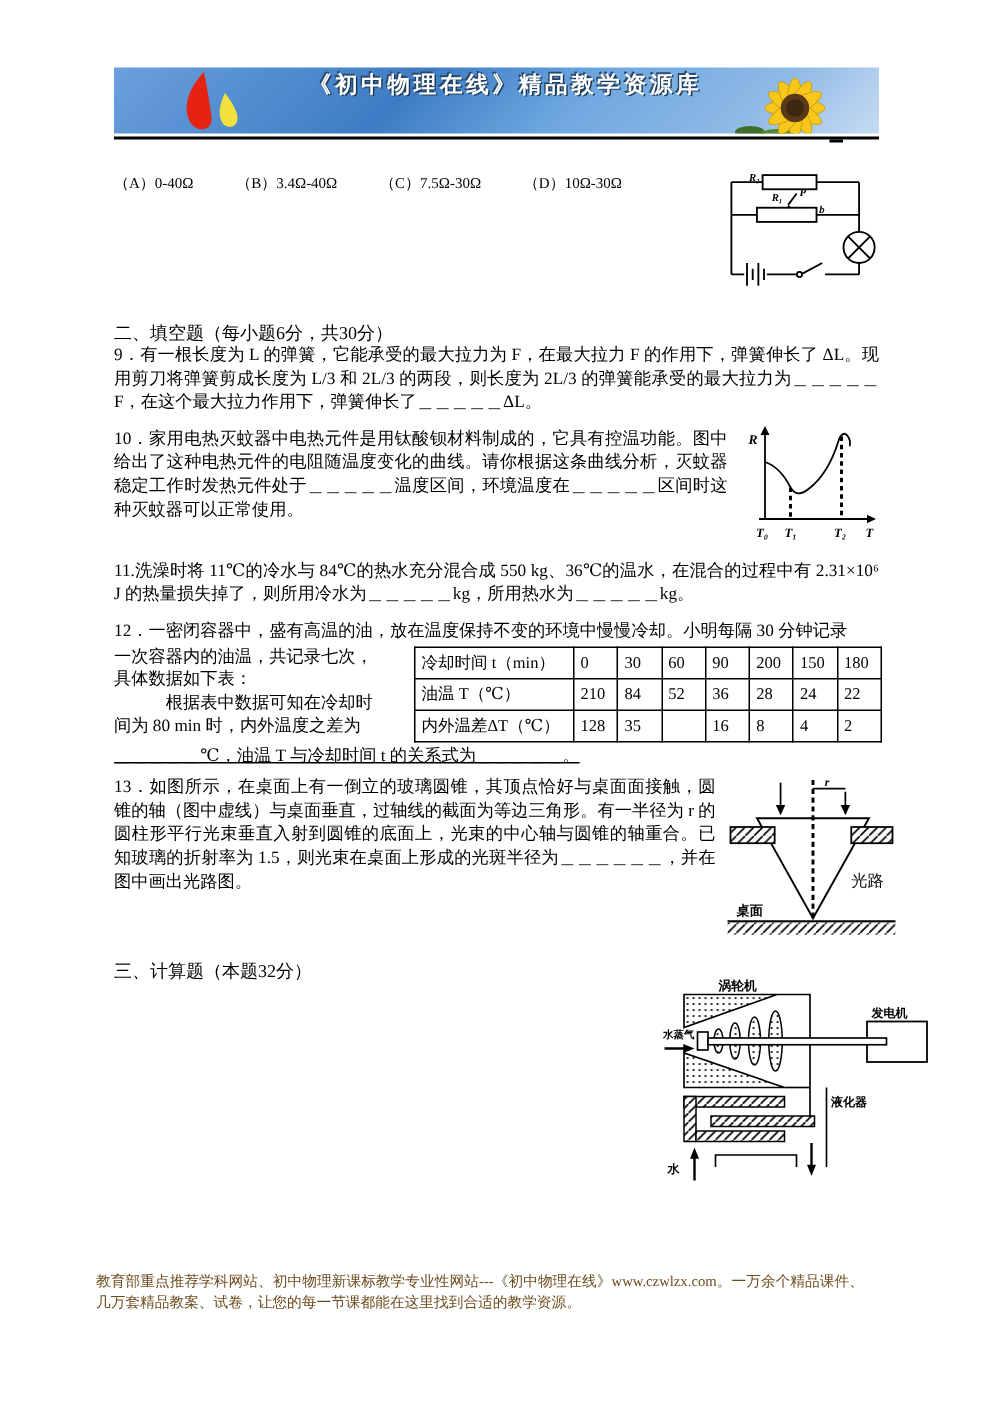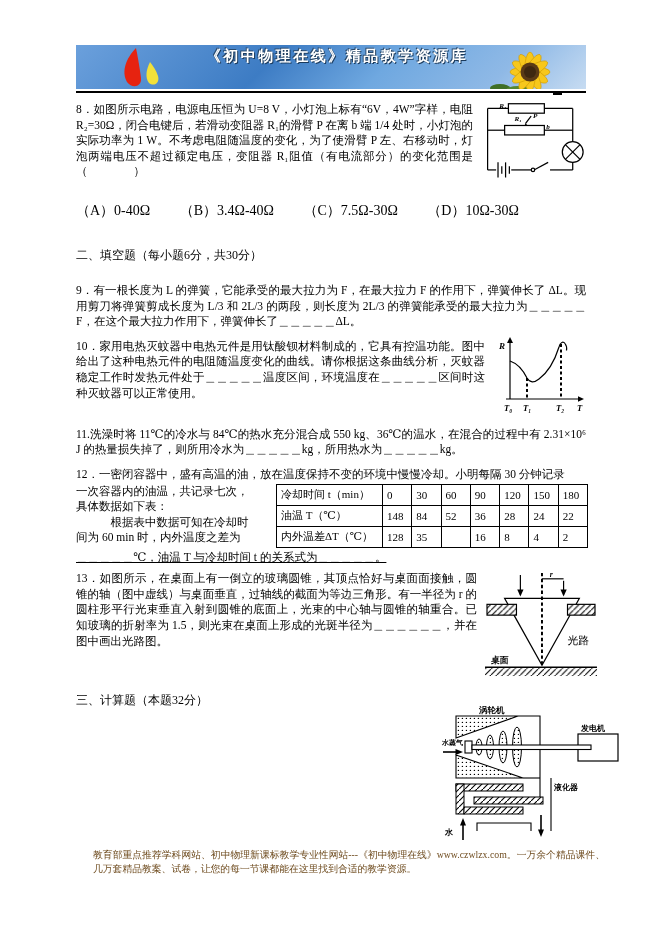--- a/index.html
+++ b/index.html
@@ -25,39 +25,39 @@
   .body-text{font-size:11.5px;line-height:15.6px;margin:0;text-align:justify;}
   .section-title{font-size:12px;line-height:16px;margin:13px 0 0 0;}
   .q-block{position:relative;}
   .q-block::after{content:"";display:block;clear:both;}
   .fig{float:right;}
   .fig-circuit{margin:-3px 0 2px 7px;}
   .fig-graph{margin:-4px 0 2px 9px;}
   .fig-cone{margin:-2px -12px 2px 7px;}
   .fig-plant{margin:-7px -70px 0 9px;}
   #q8{margin-top:9px;}
-  .options{margin-top:22px;font-size:14px;}
+  .options{margin-top:22px;font-size:10px;}
   .options span{margin-right:26px;white-space:nowrap;}
-  #q9{margin-top:20px;}
+  #q9{margin-top:0;}
   #q10{margin-top:9px;}
   #q11{margin-top:10px;}
   #q12{margin-top:9px;}
   #q13{margin-top:6px;}
   #q14{margin-top:4px;}
   .part1{margin-top:8px;padding-left:5px;}
 
   
   .q12-row{display:flex;margin-top:1px;}
   .q12-left{width:200px;flex:none;white-space:pre-line;}
   .q12-table-wrap{margin-left:auto;}
   table.data-table{border-collapse:collapse;table-layout:fixed;width:312px;font-size:11px;}
   .data-table td{border:1px solid #000;height:20px;padding:0 0 0 4px;vertical-align:middle;overflow:hidden;white-space:nowrap;}
   .q12-last{margin-top:2px;text-decoration:underline;}
 
-  .footer{position:absolute;left:93px;top:848px;width:512px;font-size:9.8px;line-height:13.5px;
+  .footer{position:absolute;left:64px;top:848px;width:512px;font-size:9.8px;line-height:13.5px;
           color:#6e4b1e;text-align:justify;}
 
   svg{display:block;}
   svg line,svg polyline,svg path,svg rect,svg polygon,svg circle,svg ellipse{vector-effect:none;}
   .sv-txt{font-family:"Liberation Serif","DejaVu Serif",serif;fill:#000;}
 </style>
 </head>
 <body>
 
 <div class="page">
@@ -116,21 +116,20 @@
           <line x1="23" y1="71" x2="23" y2="79"></line>
           <line x1="19" y1="67" x2="19" y2="83"></line>
           <line x1="17" y1="75" x2="8" y2="75"></line>
         </g>
         <polygon points="48,26 47,28.5 50.5,27.6" fill="#000" transform="rotate(8 48 27)"></polygon>
         <text class="sv-txt" x="28" y="9" font-size="7.5" font-style="italic" font-weight="bold" text-anchor="end">R₂</text>
         <text class="sv-txt" x="44" y="23" font-size="7.5" font-style="italic" font-weight="bold" text-anchor="end">R₁</text>
         <text class="sv-txt" x="56" y="20" font-size="7.5" font-style="italic" font-weight="bold">P</text>
         <text class="sv-txt" x="70" y="32" font-size="7.5" font-style="italic" font-weight="bold">b</text>
       </svg>
-      <p class="body-text">8．如图所示电路，电源电压恒为 U=8 V，小灯泡上标有“6V，4W”字样，电阻 R₂=30Ω，闭合电键后，若滑动变阻器 R₁的滑臂 P 在离 b 端 1/4 处时，小灯泡的实际功率为 1 W。不考虑电阻随温度的变化，为了使滑臂 P 左、右移动时，灯泡两端电压不超过额定电压，变阻器 R₁阻值（有电流部分）的变化范围是（　　　　）</p>
       <p class="options">
         <span>（A）0-40Ω</span>
         <span>（B）3.4Ω-40Ω</span>
         <span>（C）7.5Ω-30Ω</span>
         <span>（D）10Ω-30Ω</span>
       </p>
     </div>
 
     <p class="section-title">二、填空题（每小题6分，共30分）</p>
 
@@ -163,47 +162,47 @@
     <div class="q-block" id="q11">
       <p class="body-text">11.洗澡时将 11℃的冷水与 84℃的热水充分混合成 550 kg、36℃的温水，在混合的过程中有 2.31×10⁶ J 的热量损失掉了，则所用冷水为＿＿＿＿＿kg，所用热水为＿＿＿＿＿kg。</p>
     </div>
 
     <div class="q-block" id="q12">
       <p class="body-text">12．一密闭容器中，盛有高温的油，放在温度保持不变的环境中慢慢冷却。小明每隔 30 分钟记录</p>
       <div class="q12-row">
         <div class="q12-left body-text">一次容器内的油温，共记录七次，
 具体数据如下表：
 　　　根据表中数据可知在冷却时
-间为 60 min 时，内外温度之差为</div>
+间为 80 min 时，内外温度之差为</div>
         <div class="q12-table-wrap">
           <table class="data-table">
             <colgroup>
                 <col style="width:106px">
                 <col>
                 <col>
                 <col>
                 <col>
                 <col>
                 <col>
                 <col>
               </colgroup>
             <tbody>
                 <tr>
               <td>冷却时间 t（min）</td>
               <td>0</td>
               <td>30</td>
               <td>60</td>
               <td>90</td>
-              <td>120</td>
+              <td>200</td>
               <td>150</td>
               <td>180</td>
             </tr>
             <tr>
               <td>油温 T（℃）</td>
-              <td>148</td>
+              <td>210</td>
               <td>84</td>
               <td>52</td>
               <td>36</td>
               <td>28</td>
               <td>24</td>
               <td>22</td>
             </tr>
             <tr>
               <td>内外温差ΔT（℃）</td>
               <td>128</td>

